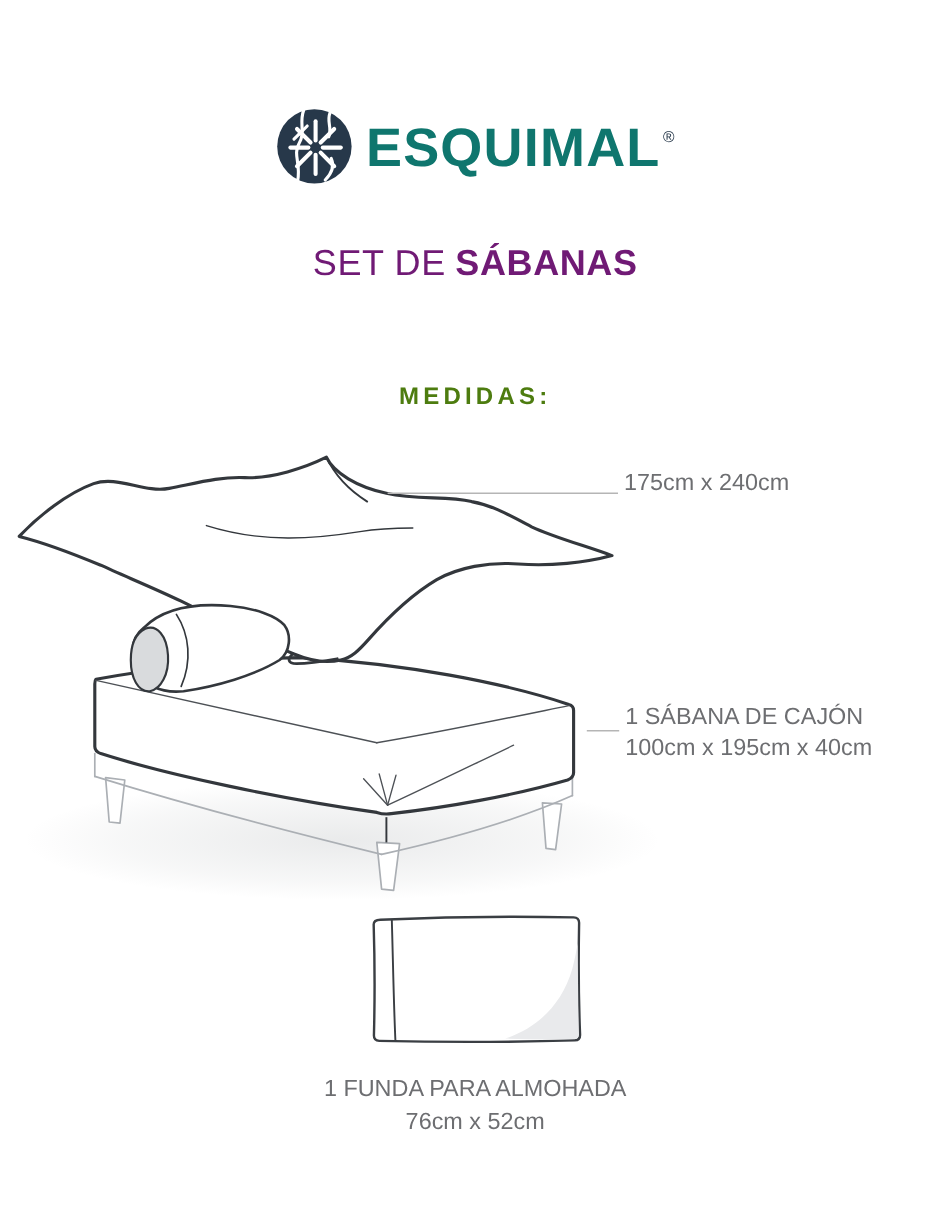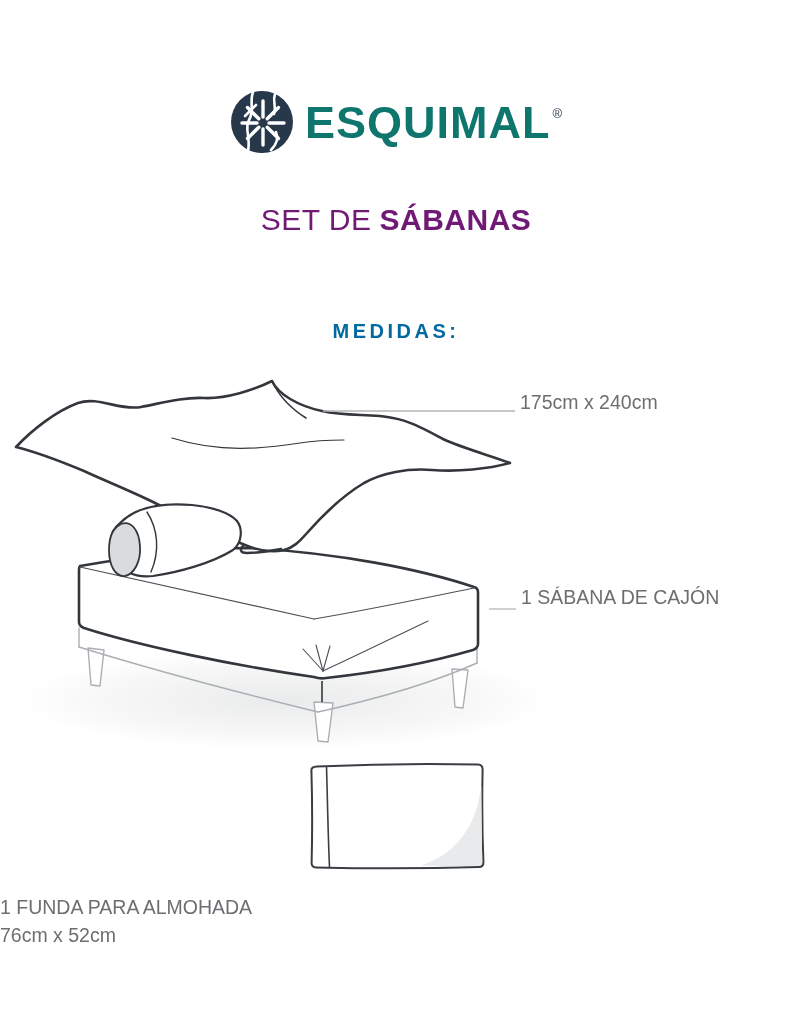--- a/index.html
+++ b/index.html
@@ -26,29 +26,29 @@
     font-size:30px;color:#701a75;letter-spacing:.5px;
   }
   .title .prefix{font-weight:400;margin-right:8px;}
   .title .emphasis{font-weight:700;}
   .subtitle{
     position:absolute;top:249px;left:0;width:100%;text-align:center;
     font-size:25px;font-weight:400;color:#85898c;letter-spacing:5px;
   }
   .medidas{
     position:absolute;top:320px;left:0;width:100%;text-align:center;
-    font-size:20px;font-weight:600;color:#0369a1;letter-spacing:3.5px;
+    font-size:20px;font-weight:600;color:#4d7c0f;letter-spacing:3.5px;
   }
   
   .callout{
     position:absolute;font-size:19.5px;line-height:26px;color:#6d6e71;font-weight:400;
   }
   .callout-1{left:520px;top:389px;}
   .callout-2{left:521px;top:584px;}
-  .callout-3{left:0;top:893px;width:100%;text-align:left;line-height:28px;}
+  .callout-3{left:0;top:893px;width:100%;text-align:center;line-height:28px;}
   
   .art{position:absolute;left:0;top:0;width:792px;height:1024px;}
 </style>
 </head>
 <body>
 
 <div class="canvas">
 
   <div class="logo-row">
     <svg class="logo-icon" viewBox="0 0 64 64" aria-hidden="true">
@@ -161,20 +161,21 @@
       <path d="M326.5 766 C327.5 800, 328 834, 329.5 867" stroke="#3a3e43" stroke-width="1.6" fill="none"></path>
     </g>
   </svg>
 
   <div class="callout callout-1">
     <div>175cm x 240cm</div>
   </div>
 
   <div class="callout callout-2">
     <div>1 SÁBANA DE CAJÓN</div>
+    <div>100cm x 195cm x 40cm</div>
   </div>
 
   <div class="callout callout-3">
     <div>1 FUNDA PARA ALMOHADA</div>
     <div>76cm x 52cm</div>
   </div>
 
 </div>
 
 </body></html>

